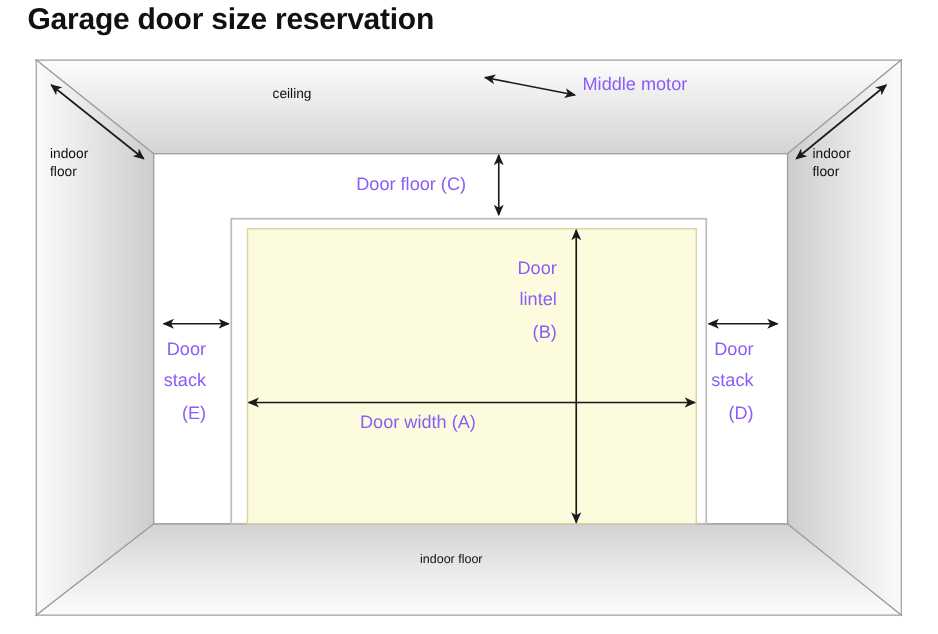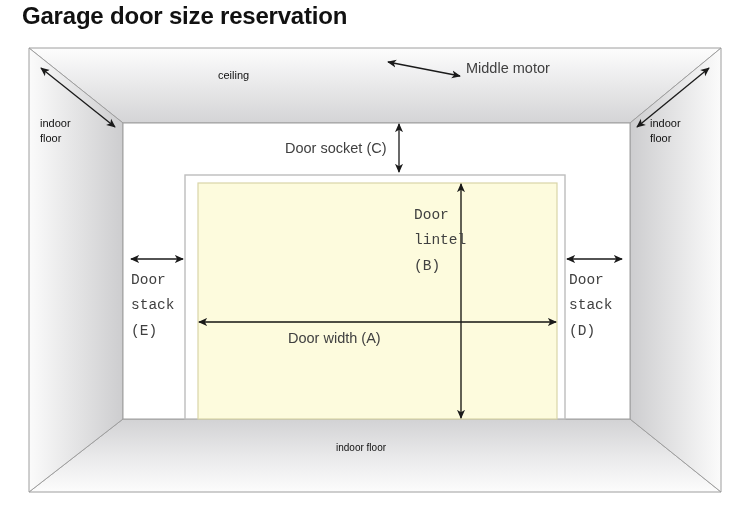--- a/index.html
+++ b/index.html
@@ -31,27 +31,27 @@
     white-space: nowrap;
   }
   #diagram-svg {
     position: absolute;
     left: 0;
     top: 0;
   }
   .dim-label {
     position: absolute;
     font-size: 14.5px;
-    color: #404040;
+    color: #8b5cf6;
     white-space: nowrap;
     line-height: 1.42;
+    text-align: right;
   }
   .dim-label.stacked {
     line-height: 1.75;
-    font-family: Liberation Mono, monospace;
   }
   .room-label {
     position: absolute;
     font-size: 11px;
     color: #101010;
     white-space: nowrap;
     line-height: 1.35;
   }
 </style>
 </head>
@@ -141,21 +141,21 @@
     <div>indoor</div>
     <div>floor</div>
   </div>
 
   <div class="room-label" style="left:336px; top:441px; font-size:10px;">indoor floor</div>
 
   <div class="dim-label" style="left:466px; top:58px;">
     <div>Middle motor</div>
   </div>
 
-  <div class="dim-label" style="left:285px; top:138px;">Door socket (C)</div>
+  <div class="dim-label" style="left:285px; top:138px;">Door floor (C)</div>
 
   <div class="dim-label stacked" style="left:414px; top:203px;">
     <div>Door</div>
     <div>lintel</div>
     <div>(B)</div>
   </div>
 
   <div class="dim-label" style="left:249px; top:328px;margin-left:39px;">Door width (A)</div>
 
   <div class="dim-label stacked" style="left:131px; top:268px;">

